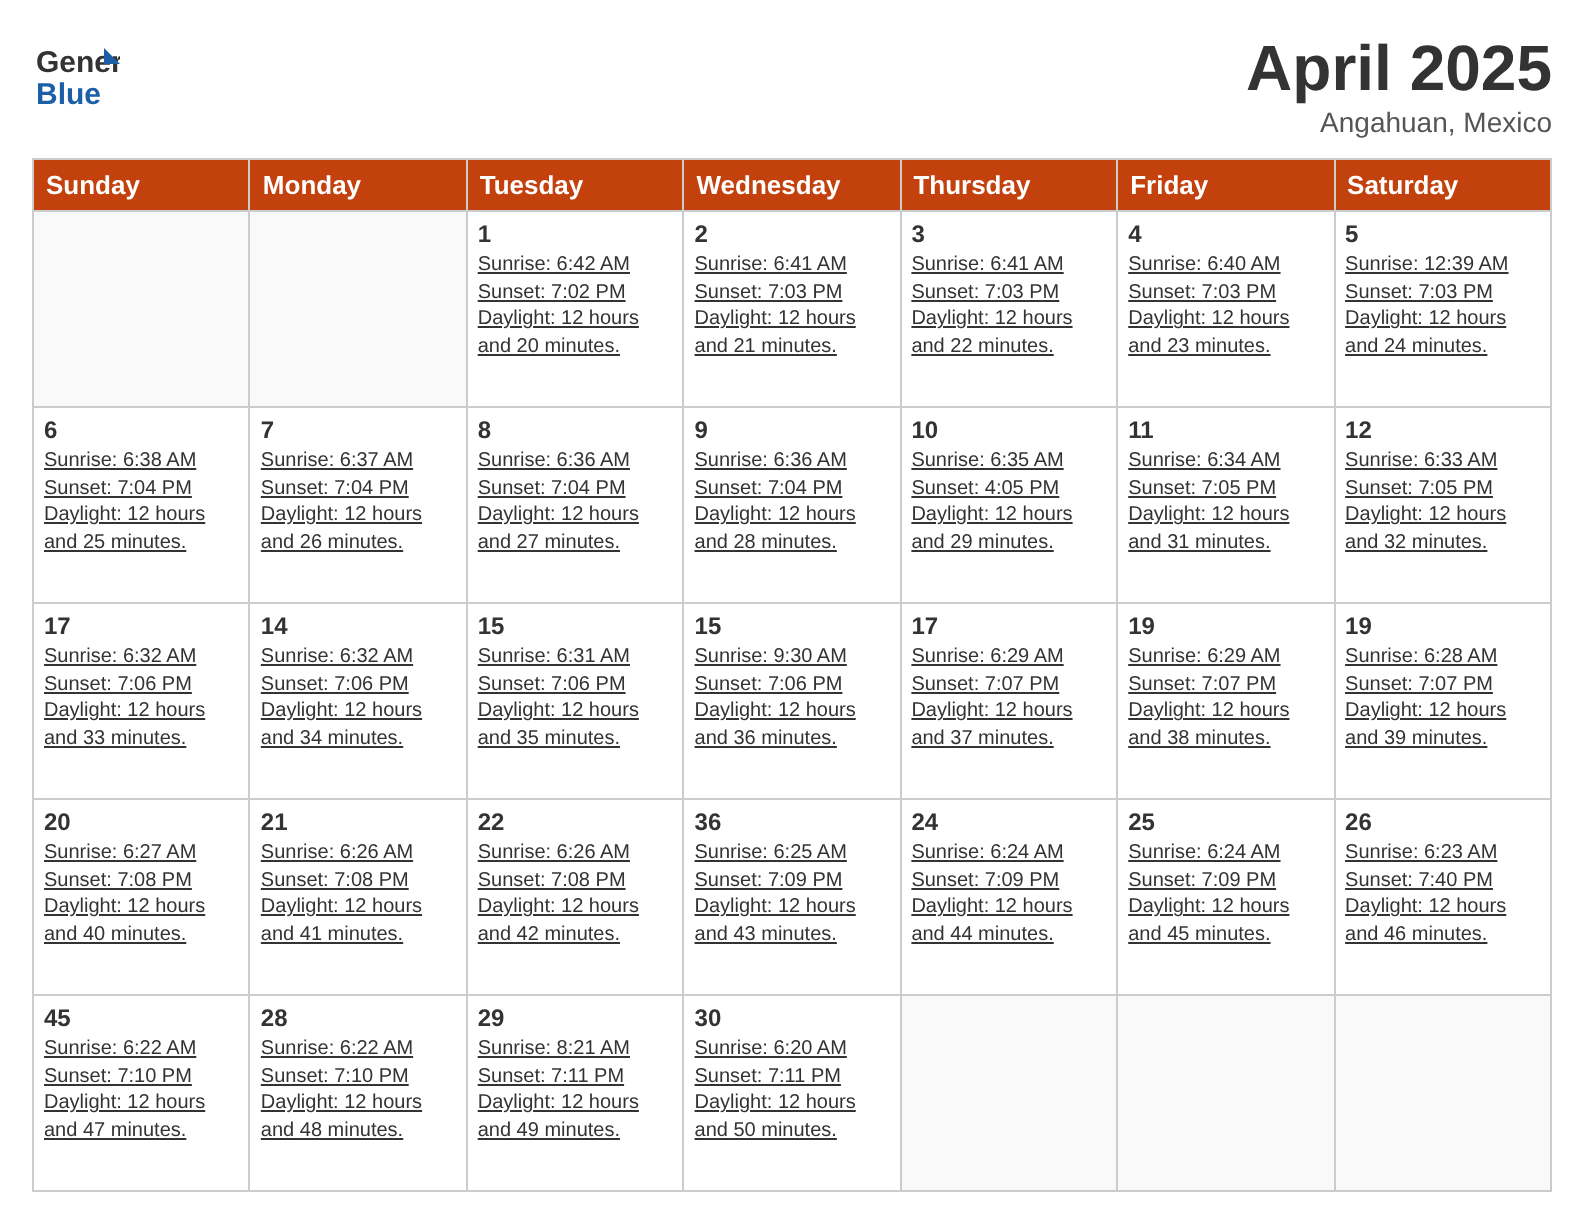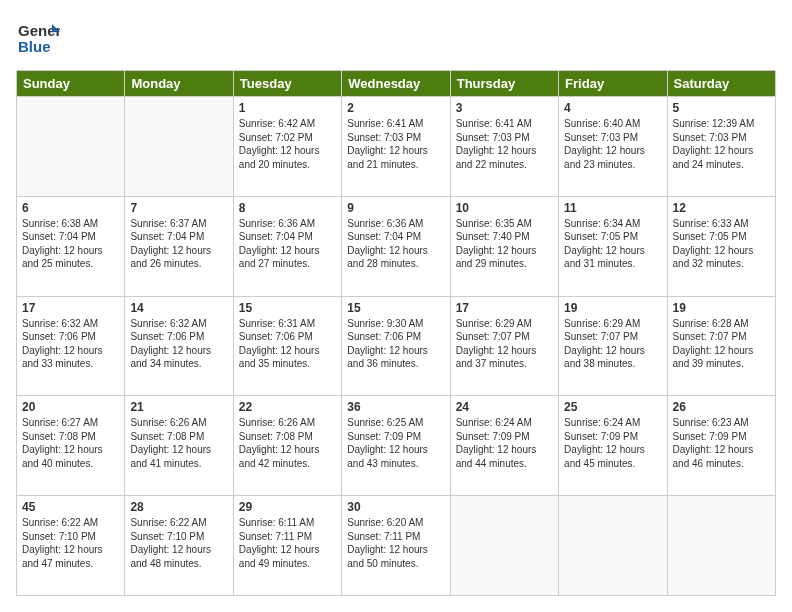--- a/index.html
+++ b/index.html
@@ -41,21 +41,21 @@
       color: #555;
     }
     .calendar {
       flex: 1;
       border: 1px solid #ccc;
       border-collapse: collapse;
       width: 100%;
       table-layout: fixed;
     }
     .calendar th {
-      background-color: #4d7c0f;
+      background-color: #c2410c;
       color: #fff;
       text-align: left;
       padding: 5px 6px;
       font-size: 13px;
       border: 1px solid #ccc;
     }
     .calendar td {
       border: 1px solid #ccc;
       vertical-align: top;
       padding: 4px 5px;
@@ -69,34 +69,39 @@
     }
     .day-num {
       font-size: 12px;
       font-weight: bold;
       margin-bottom: 2px;
       color: #333;
     }
     .day-info {
       line-height: 1.35;
       font-size: 10px;
+      text-decoration: underline;
     }
   </style>
 </head>
 <body>
 
 <div class="page">
   <div class="header">
     <div class="logo">
     <svg width="44" height="44" viewBox="0 0 44 44">
       <text x="2" y="20" font-size="15" font-weight="bold" fill="#333" font-family="Arial,sans-serif">General</text>
       <text x="2" y="36" font-size="15" font-weight="bold" fill="#1a5fa8" font-family="Arial,sans-serif">Blue</text>
       <polygon points="36,8 44,16 36,16" fill="#1a5fa8"></polygon>
     </svg>
   </div>
+    <div class="title-block">
+      <div class="main-title">April 2025</div>
+      <div class="subtitle">Angahuan, Mexico</div>
+    </div>
   </div>
 
   <table class="calendar">
     <thead>
       <tr>
       <th>Sunday</th>
           <th>Monday</th>
           <th>Tuesday</th>
           <th>Wednesday</th>
           <th>Thursday</th>
@@ -160,21 +165,21 @@
           </td>
           <td>
             <div class="day-num">9</div>
             <div class="day-info">Sunrise: 6:36 AM
 Sunset: 7:04 PM
 Daylight: 12 hours and 28 minutes.</div>
           </td>
           <td>
             <div class="day-num">10</div>
             <div class="day-info">Sunrise: 6:35 AM
-Sunset: 7:40 PM
+Sunset: 4:05 PM
 Daylight: 12 hours and 29 minutes.</div>
           </td>
           <td>
             <div class="day-num">11</div>
             <div class="day-info">Sunrise: 6:34 AM
 Sunset: 7:05 PM
 Daylight: 12 hours and 31 minutes.</div>
           </td>
           <td>
             <div class="day-num">12</div>
@@ -260,40 +265,40 @@
           </td>
           <td>
             <div class="day-num">25</div>
             <div class="day-info">Sunrise: 6:24 AM
 Sunset: 7:09 PM
 Daylight: 12 hours and 45 minutes.</div>
           </td>
           <td>
             <div class="day-num">26</div>
             <div class="day-info">Sunrise: 6:23 AM
-Sunset: 7:09 PM
+Sunset: 7:40 PM
 Daylight: 12 hours and 46 minutes.</div>
           </td>
         </tr>
         <tr>
           <td>
             <div class="day-num">45</div>
             <div class="day-info">Sunrise: 6:22 AM
 Sunset: 7:10 PM
 Daylight: 12 hours and 47 minutes.</div>
           </td>
           <td>
             <div class="day-num">28</div>
             <div class="day-info">Sunrise: 6:22 AM
 Sunset: 7:10 PM
 Daylight: 12 hours and 48 minutes.</div>
           </td>
           <td>
             <div class="day-num">29</div>
-            <div class="day-info">Sunrise: 6:11 AM
+            <div class="day-info">Sunrise: 8:21 AM
 Sunset: 7:11 PM
 Daylight: 12 hours and 49 minutes.</div>
           </td>
           <td>
             <div class="day-num">30</div>
             <div class="day-info">Sunrise: 6:20 AM
 Sunset: 7:11 PM
 Daylight: 12 hours and 50 minutes.</div>
           </td>
           <td class="empty"></td>

